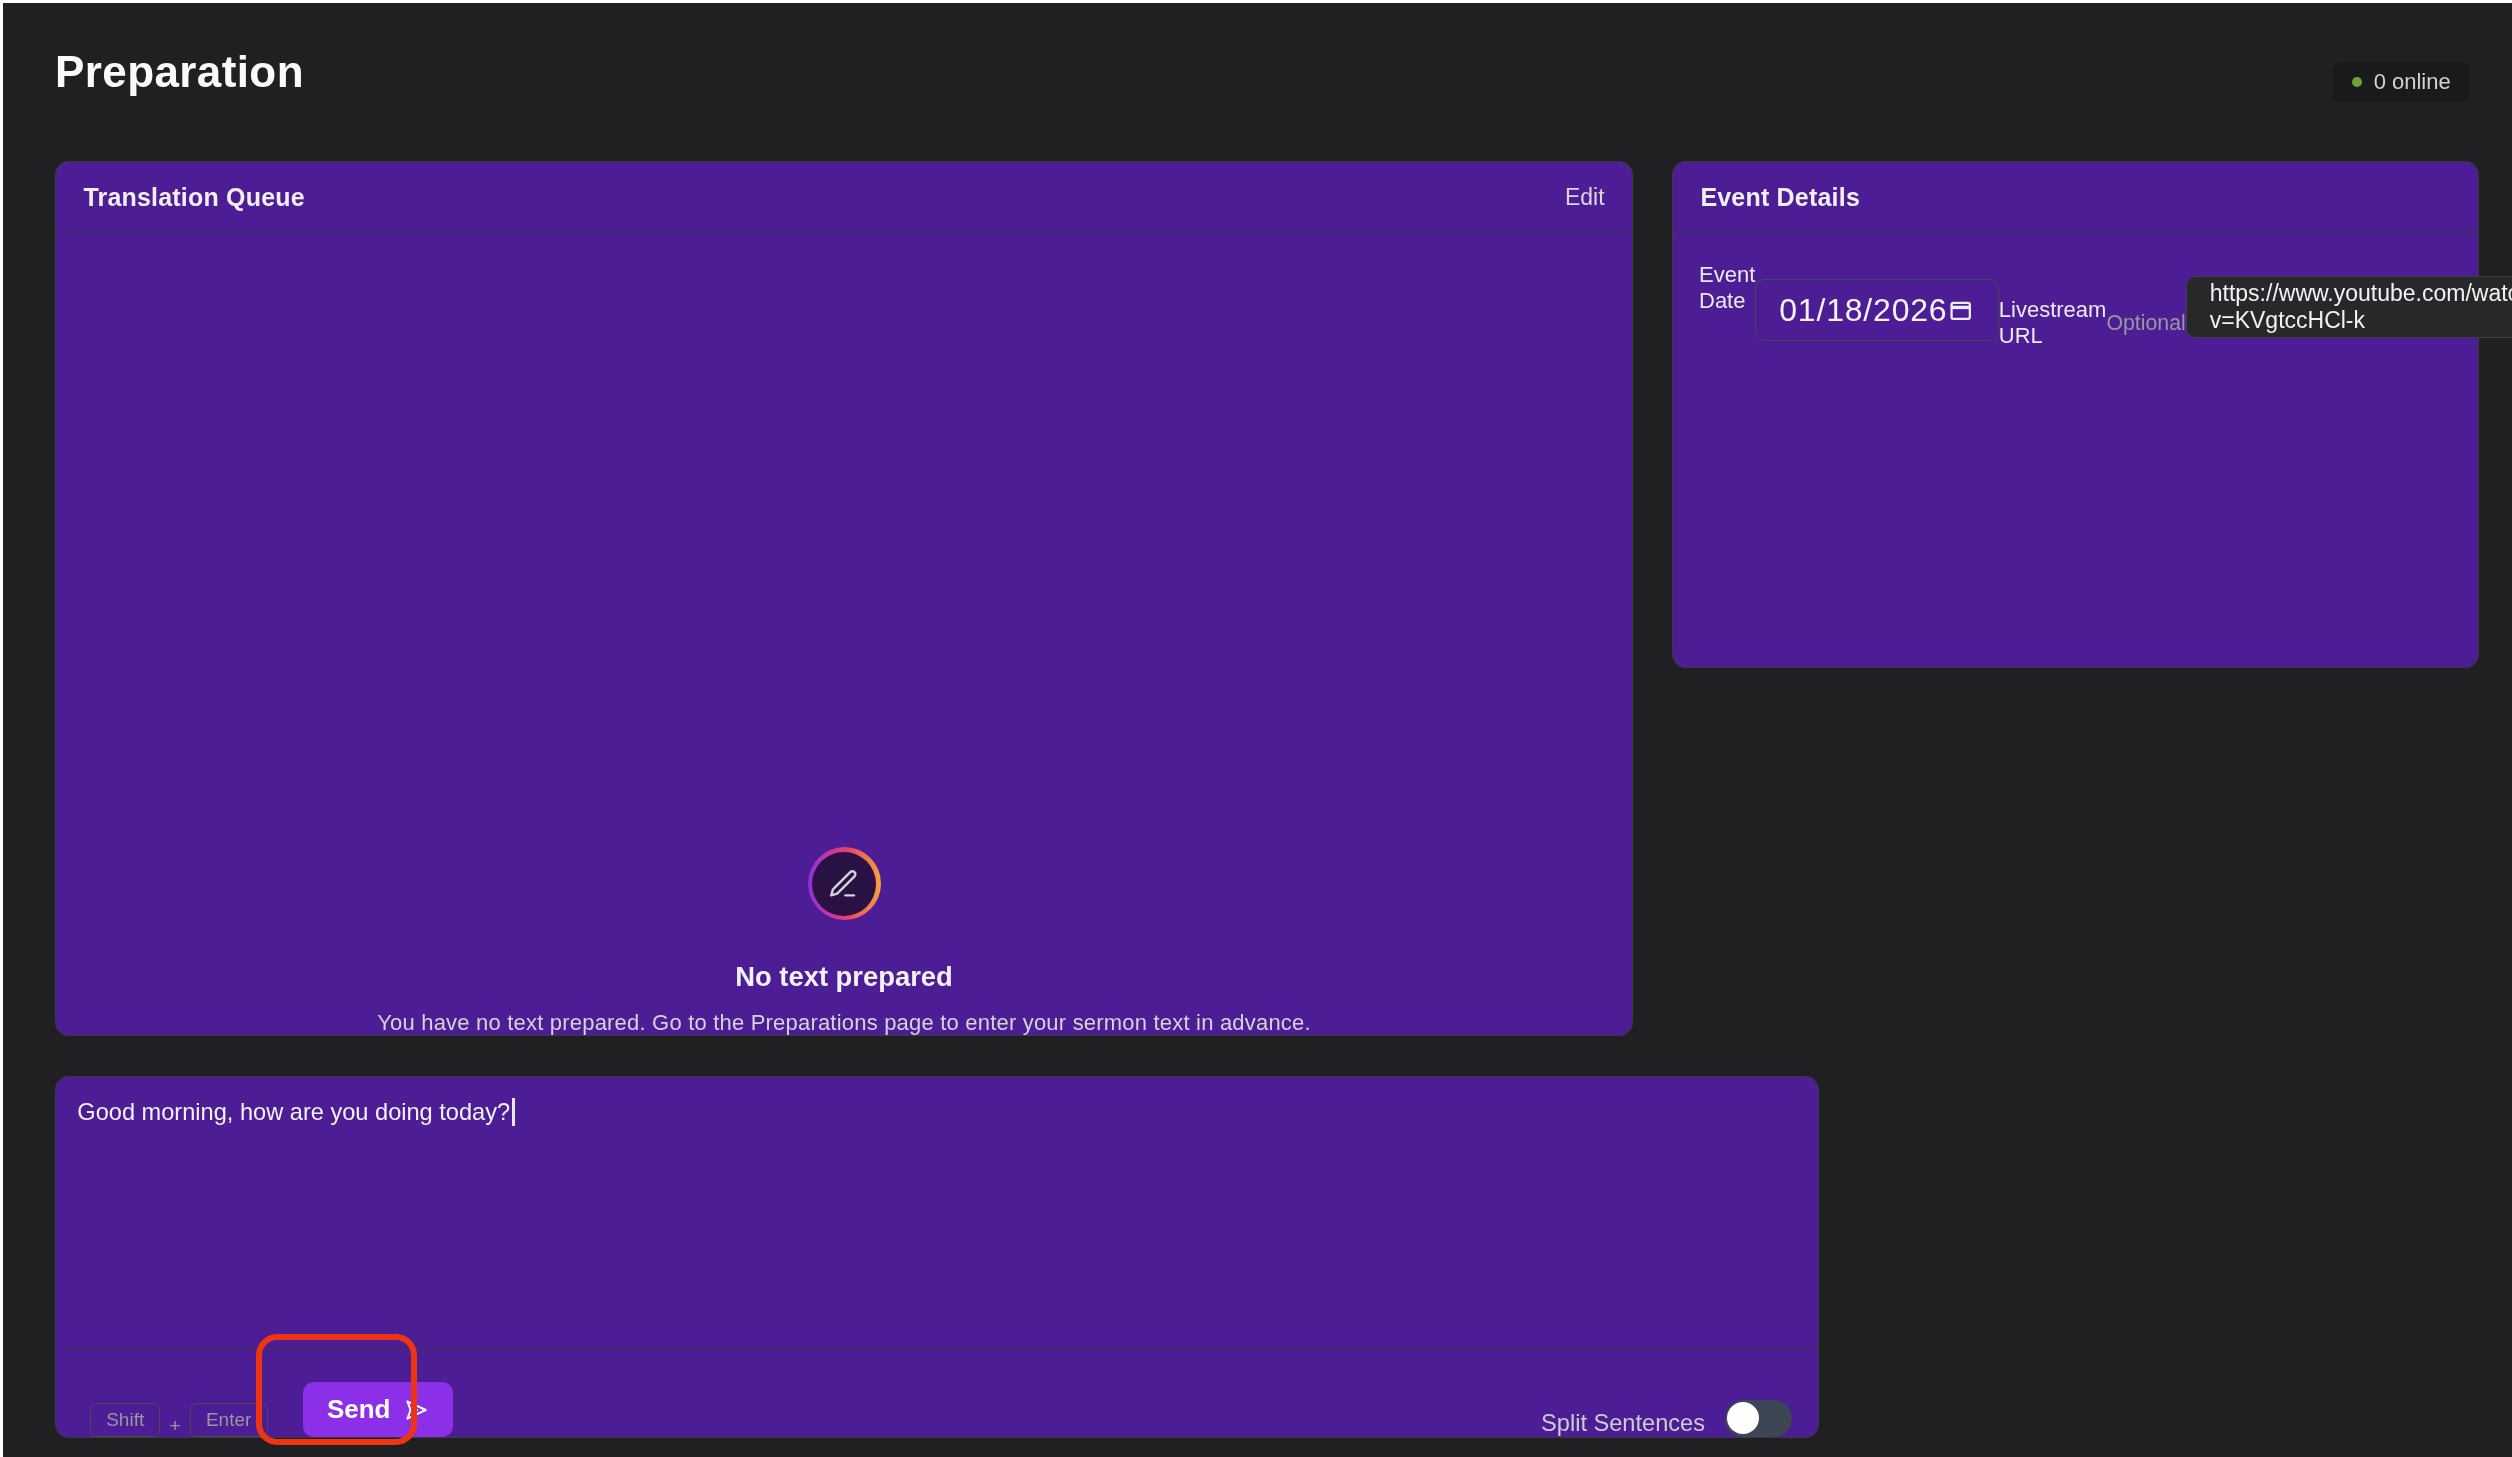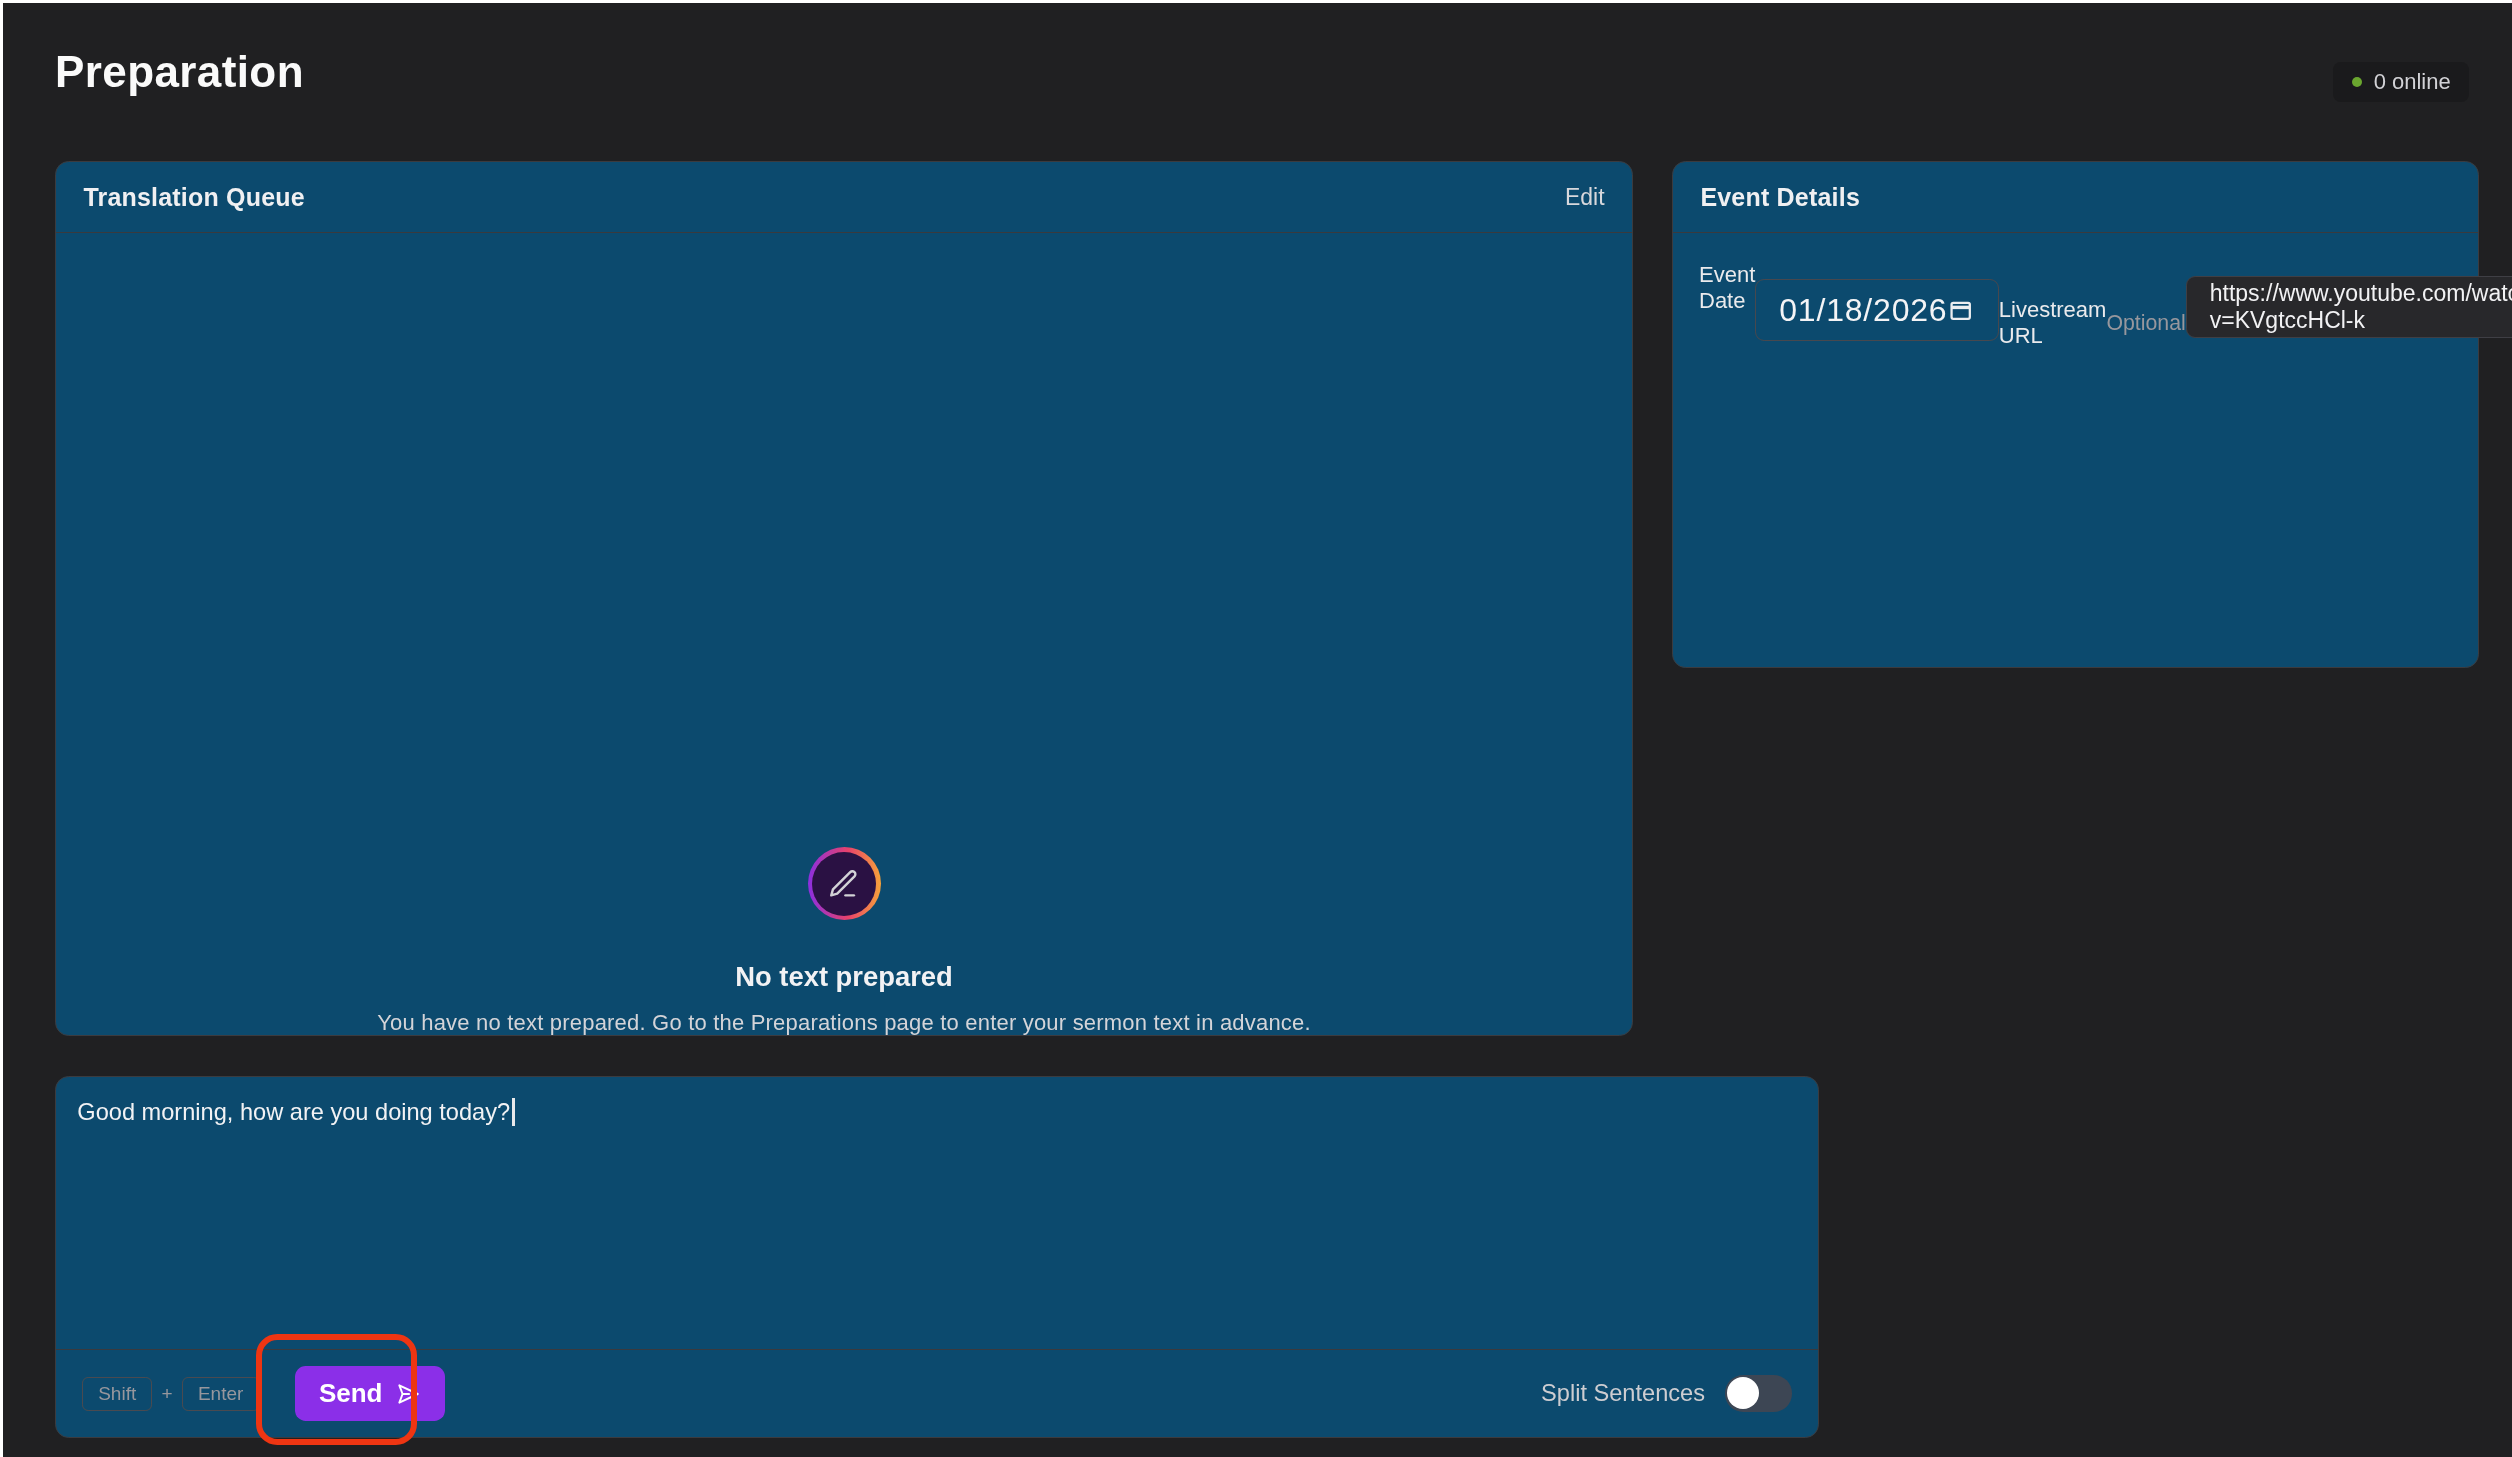--- a/index.html
+++ b/index.html
@@ -8,21 +8,21 @@
   .app { position:absolute; top:3px; left:3px; right:0; bottom:0; background:#202022; color:#f2f2f4; }
 
   
   .page-title { position:absolute; left:52px; top:44px; font-size:44px; font-weight:700; color:#fafafa; letter-spacing:0.4px; }
   .online-badge { position:absolute; right:43px; top:59px; height:40px; padding:0 18.3px;
     background:#1a1a1c; border-radius:7.6px; display:flex; align-items:center; gap:11.4px; }
   .online-dot { width:10.7px; height:10.7px; border-radius:50%; background:#6aa62f; }
   .online-text { font-size:22px; color:#d2d2d6; }
 
   
-  .panel { position:absolute; background:#0c4a6e; border:1.5px solid #3b3b3f; border-radius:13.7px; }
+  .panel { position:absolute; background:#4c1d95; border:1.5px solid #3b3b3f; border-radius:13.7px; }
   .panel-header { height:71px; display:flex; align-items:center; justify-content:space-between;
     padding:0 27.4px; border-bottom:1.5px solid #3a3a3e; }
   .panel-header h2 { font-size:25px; font-weight:700; color:#f0f0f2; letter-spacing:0.2px; }
 
   .queue-panel { left:52px; top:158px; width:1578px; height:875px; }
   .edit-link { background:none; border:none; font-size:23px; color:#d8d8dc; cursor:pointer;
     font-family:inherit; }
 
   .queue-body { height:803px; display:flex; flex-direction:column; align-items:center; justify-content:flex-end; }
   .icon-ring { width:73px; height:73px; border-radius:50%;
@@ -47,22 +47,22 @@
   .url-value { font-size:23px; color:#f2f2f4; }
   .url-hint { margin-top:20px; font-size:23px; line-height:1.6; color:#95959b; }
   .save-btn { margin-top:32px; align-self:flex-end; height:50px; padding:0 24.4px; border:none;
     border-radius:9.1px; background:#7c2fe8; color:#ffffff; font-size:23px; font-weight:700;
     font-family:inherit; cursor:pointer; }
 
   
   .composer-panel { left:52px; top:1073px; width:1764px; height:362px; }
   .composer-text { padding:21.3px 21.3px; font-size:23.6px; color:#f2f2f4; cursor:text; height:272px; }
   .caret { display:inline-block; width:2.3px; height:27.4px; background:#e9e9eb; vertical-align:text-bottom; margin-left:2.3px; }
-  .composer-footer { position:absolute; left:0; right:0; bottom:0; height:88px;
-    border-top:1.5px solid #3a3a3e; display:flex; align-items:center; padding:0 26px; }
+  .composer-footer { position:absolute; left:8px; right:0; bottom:0; height:88px;
+    border-top:1.5px solid #3a3a3e; display:flex; align-items:flex-end; padding:0 26px; }
   .kbd { height:34px; padding:0 15.2px; display:flex; align-items:center; border:1.5px solid #4a4a50;
     border-radius:6.1px; font-size:19px; color:#97979d; }
   .plus { margin:0 9.1px; font-size:19px; color:#97979d; }
   .send-btn { margin-left:35px; height:55px; padding:0 24.4px; border:none; border-radius:10.7px;
     background:#8b2fe8; color:#ffffff; font-size:26px; font-weight:700; font-family:inherit;
     display:flex; align-items:center; gap:12.2px; cursor:pointer; }
   .footer-spacer { flex:1; }
   .split-label { font-size:23.6px; color:#cdcdd1; margin-right:20px; }
   .toggle { width:67px; height:37px; border-radius:18.3px; background:#3d4654; position:relative; cursor:pointer; }
   .toggle-knob { position:absolute; left:2.3px; top:2.3px; width:32px; height:32px; border-radius:50%; background:#ffffff; }

